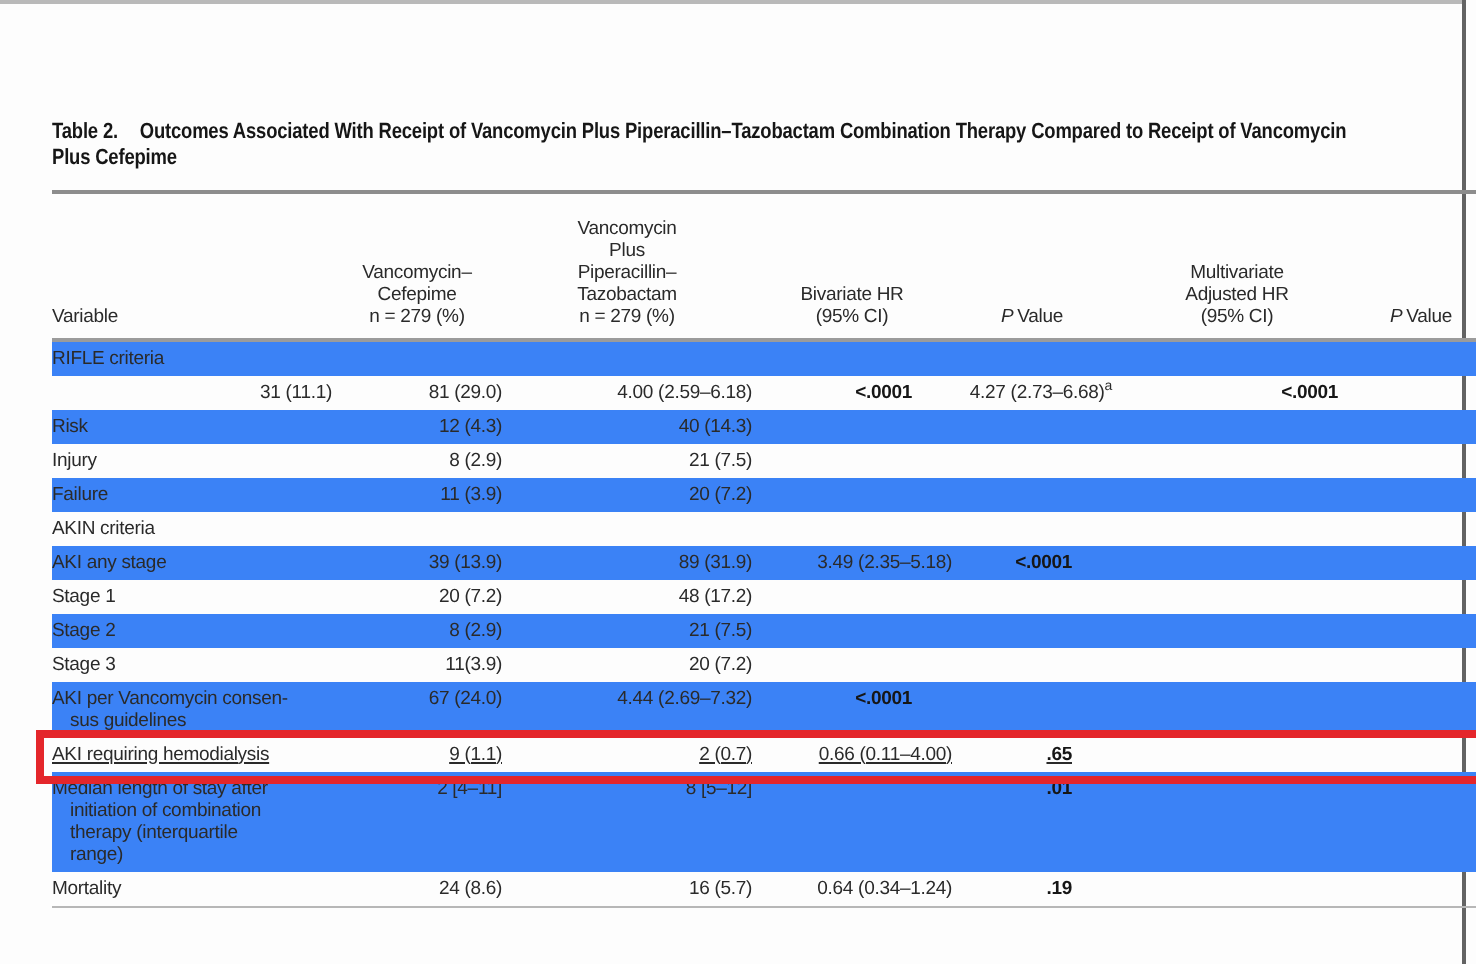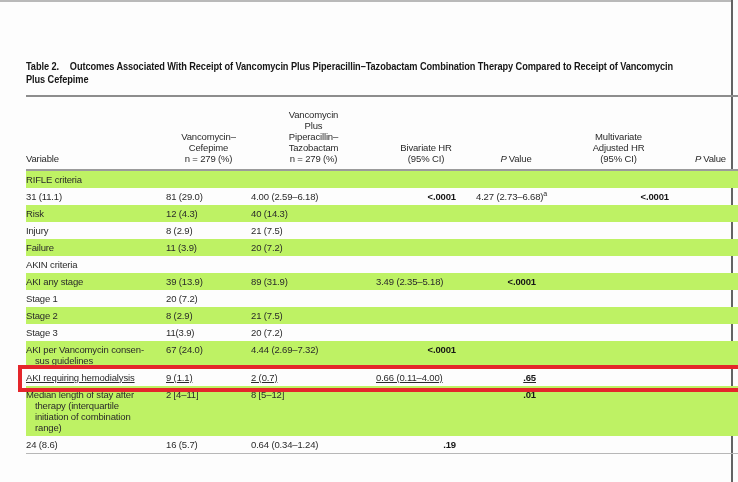--- a/index.html
+++ b/index.html
@@ -28,24 +28,24 @@
   .thead{
     align-items:end;padding:12px 0 5px;border-bottom:2px solid #9b9b9b;
     font-size:9.5px;line-height:11px;letter-spacing:-0.15px;
   }
   .thead .cell{white-space:pre-line;}
   .thead .col-vc,.thead .col-pt,.thead .col-bhr,.thead .col-mhr,.thead .col-bp{text-align:center;}
   .thead .col-mp{text-align:right;padding-right:12px;box-sizing:border-box;}
 
   .row{display:grid;grid-template-columns:140px 85px 125px 100px 80px 125px 57px;align-items:start;}
   .row .cell{padding:3px 0;font-size:9.5px;line-height:11px;letter-spacing:-0.15px;}
-  .row .col-vc,.row .col-pt,.row .col-bhr,.row .col-mhr{text-align:left;}
+  .row .col-vc,.row .col-pt,.row .col-bhr,.row .col-mhr{text-align:right;}
   .row .col-bp{text-align:right;padding-right:20px;box-sizing:border-box;font-weight:bold;color:#161616;}
   .row .col-mp{text-align:right;padding-right:12px;box-sizing:border-box;font-weight:bold;color:#161616;}
-  .shaded{background:#bef264;}
+  .shaded{background:#3b82f6;}
   .col-variable .vline.cont{padding-left:9px;}
 
   .ital{font-style:italic;margin-right:2px;}
   sup{font-size:7px;line-height:0;vertical-align:super;}
 
   .row.highlighted{position:relative;z-index:4;text-decoration:underline;}
   .red-box{
     position:absolute;left:-8px;right:-13px;top:-4px;bottom:-6px;
     border:4px solid #e4262b;pointer-events:none;
   }
@@ -157,20 +157,21 @@
         <div class="cell col-bhr"><span>3.49 (2.35–5.18)</span></div>
         <div class="cell col-bp"><span>&lt;.0001</span></div>
         <div class="cell col-mhr"><span></span></div>
         <div class="cell col-mp"><span></span></div>
       </div>
       <div class="row">
         <div class="cell col-variable">
           <div class="vline">Stage 1</div>
         </div>
         <div class="cell col-vc"><span>20 (7.2)</span></div>
+        <div class="cell col-pt"><span>48 (17.2)</span></div>
         <div class="cell col-bhr"><span></span></div>
         <div class="cell col-bp"><span></span></div>
         <div class="cell col-mhr"><span></span></div>
         <div class="cell col-mp"><span></span></div>
       </div>
       <div class="row shaded">
         <div class="cell col-variable">
           <div class="vline">Stage 2</div>
         </div>
         <div class="cell col-vc"><span>8 (2.9)</span></div>
@@ -210,32 +211,35 @@
         <div class="cell col-pt"><span>2 (0.7)</span></div>
         <div class="cell col-bhr"><span>0.66 (0.11–4.00)</span></div>
         <div class="cell col-bp"><span>.65</span></div>
         <div class="cell col-mhr"><span></span></div>
         <div class="cell col-mp"><span></span></div>
         <div class="red-box"></div>
       </div>
       <div class="row shaded">
         <div class="cell col-variable">
           <div class="vline">Median length of stay after</div>
+          <div class="vline cont">initiation of combination</div>
           <div class="vline cont">therapy (interquartile</div>
-          <div class="vline cont">initiation of combination</div>
           <div class="vline cont">range)</div>
         </div>
         <div class="cell col-vc"><span>2 [4–11]</span></div>
         <div class="cell col-pt"><span>8 [5–12]</span></div>
         <div class="cell col-bhr"><span></span></div>
         <div class="cell col-bp"><span>.01</span></div>
         <div class="cell col-mhr"><span></span></div>
         <div class="cell col-mp"><span></span></div>
       </div>
       <div class="row">
+        <div class="cell col-variable">
+          <div class="vline">Mortality</div>
+        </div>
         <div class="cell col-vc"><span>24 (8.6)</span></div>
         <div class="cell col-pt"><span>16 (5.7)</span></div>
         <div class="cell col-bhr"><span>0.64 (0.34–1.24)</span></div>
         <div class="cell col-bp"><span>.19</span></div>
         <div class="cell col-mhr"><span></span></div>
         <div class="cell col-mp"><span></span></div>
       </div>
     </div>
 
   <div class="rule-bottom"></div>

